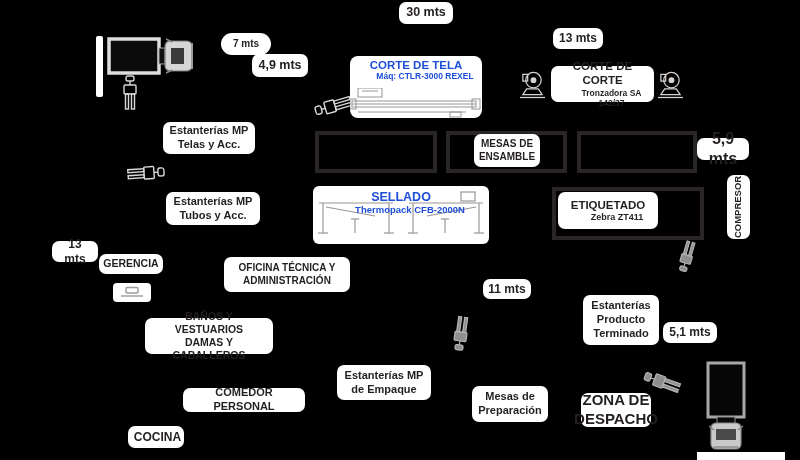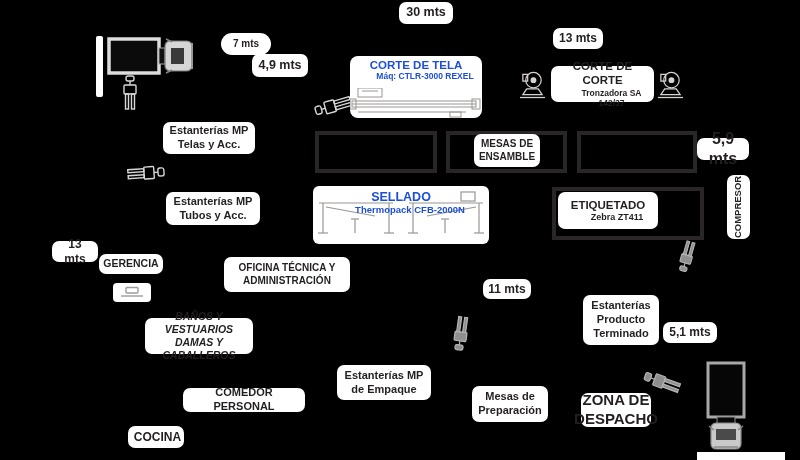--- a/index.html
+++ b/index.html
@@ -29,21 +29,21 @@
   #m13left{left:52px;top:241px;width:46px;height:21px;font-size:12px;}
   #m11{left:483px;top:279px;width:48px;height:20px;font-size:12px;}
   #m51{left:663px;top:322px;width:54px;height:21px;font-size:12px;}
 
   
   #mesas-ensamble{left:474px;top:134px;width:66px;height:33px;font-size:10px;}
   #estanterias-telas{left:163px;top:122px;width:92px;height:32px;font-size:11px;}
   #estanterias-tubos{left:166px;top:192px;width:94px;height:33px;font-size:11px;}
   #gerencia{left:99px;top:254px;width:64px;height:20px;font-size:10.5px;}
   #oficina{left:180px;top:257px;width:126px;height:35px;font-size:10px;margin-left:44px;}
-  #banos{left:145px;top:318px;width:108px;height:36px;font-size:10.5px;font-style:italic;}
+  #banos{left:145px;top:318px;width:128px;height:36px;font-size:10.5px;}
   #comedor{left:183px;top:388px;width:122px;height:24px;font-size:11px;}
   #cocina{left:128px;top:426px;width:56px;height:22px;font-size:12px;padding-left:8px;}
   #estanterias-empaque{left:337px;top:365px;width:94px;height:35px;font-size:11px;}
   #mesas-prep{left:472px;top:386px;width:76px;height:36px;font-size:11px;}
   #estanterias-pt{left:583px;top:295px;width:76px;height:50px;font-size:11px;}
   #zona-despacho{left:581px;top:393px;width:70px;height:34px;font-size:15px;}
   #compresor{left:727px;top:175px;width:23px;height:64px;font-size:9.5px;padding:0;}
   #compresor span{transform:rotate(-90deg);white-space:nowrap;display:block;}
 
   

